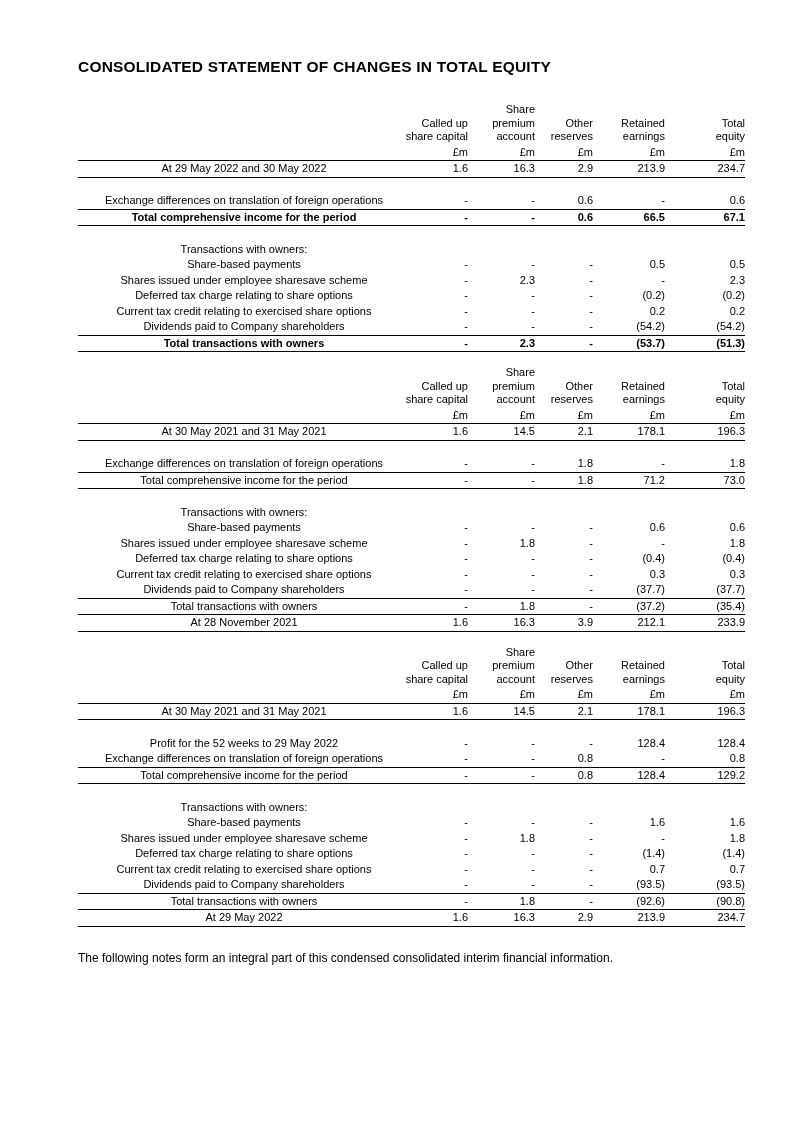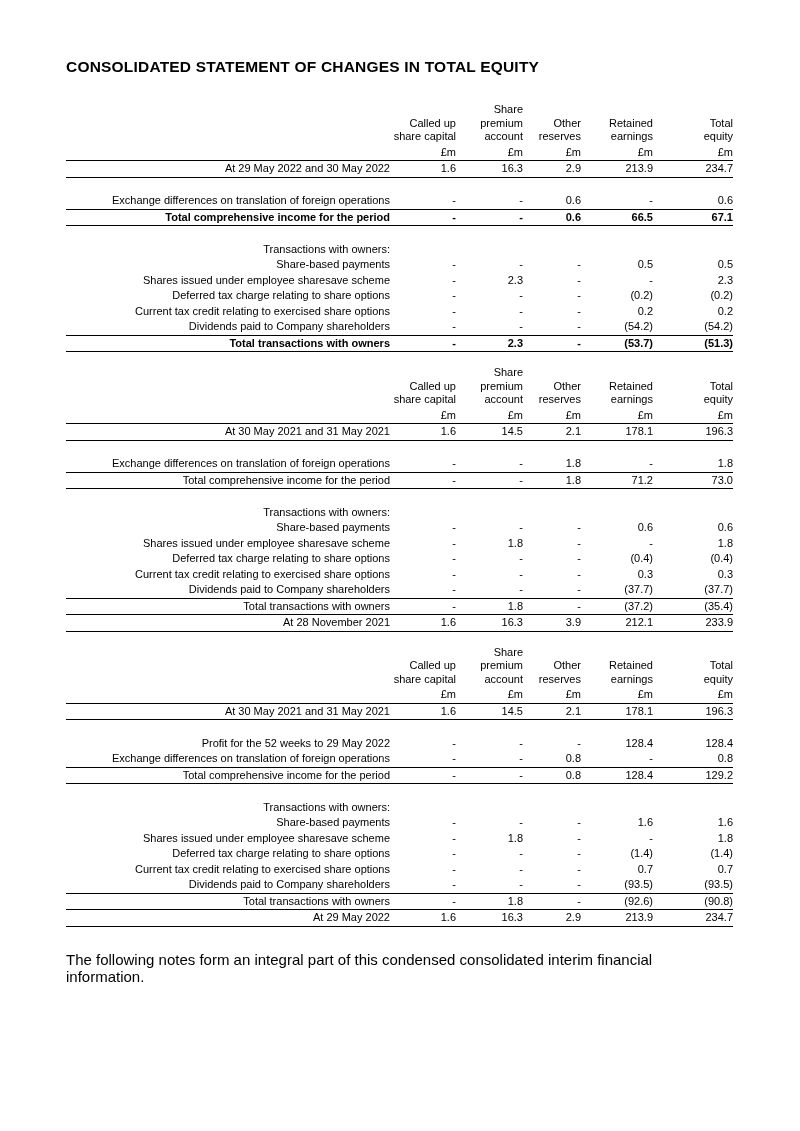--- a/index.html
+++ b/index.html
@@ -6,20 +6,21 @@
   html, body { background: #ffffff; }
   body {
     width: 800px;
     min-height: 1131px;
     font-family: "Liberation Sans", sans-serif;
     color: #000000;
     position: relative;
   }
   .page {
     padding: 58px 67px 40px 66px;
+    margin-left: 12px;
   }
   .doc-title {
     font-size: 15.5px;
     font-weight: bold;
     letter-spacing: 0.2px;
     margin-bottom: 26px;
   }
   .equity-table {
     border-collapse: collapse;
     width: 667px;
@@ -30,27 +31,27 @@
   .equity-table th,
   .equity-table td {
     font-weight: normal;
     padding: 1px 0;
     line-height: 13.5px;
     vertical-align: bottom;
     white-space: nowrap;
     overflow: hidden;
   }
   .num-cell { text-align: right; }
-  .label-cell { text-align: right; padding-left: 8px !important; }
+  .label-cell { text-align: center; padding-left: 8px !important; }
   .col-title { padding-top: 2px; text-align: right; }
   tr.bb > td, tr.bb > th { border-bottom: 1px solid #000000; }
   tr.bold > td { font-weight: bold; }
   tr.spacer td { height: 15px; }
   .footnote {
-    font-size: 15px;
+    font-size: 12px;
     margin-top: 24px;
   }
 </style>
 </head>
 <body>
 
 <div class="page">
   <h1 class="doc-title">CONSOLIDATED STATEMENT OF CHANGES IN TOTAL EQUITY</h1>
 
   <div id="tables-container">

